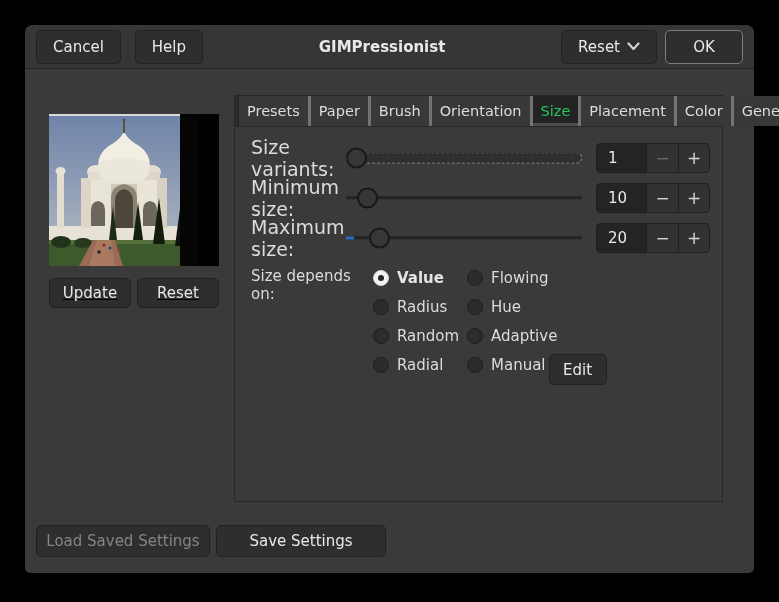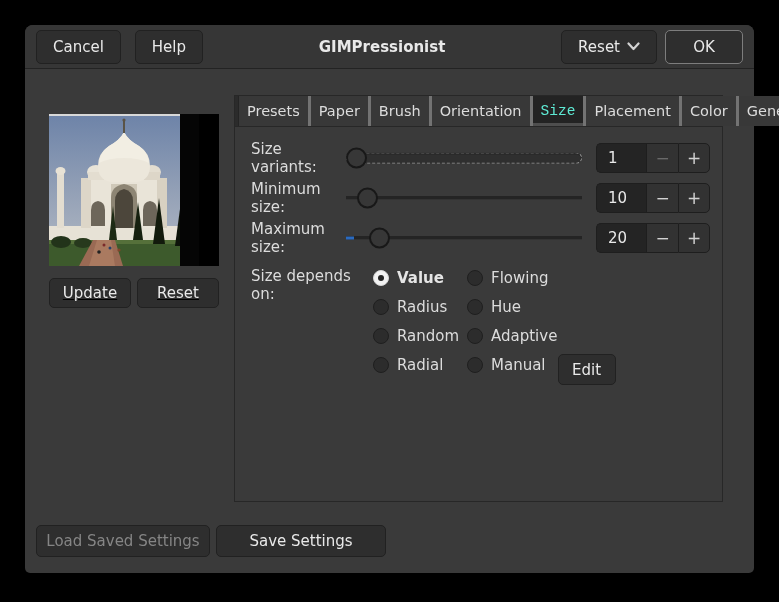--- a/index.html
+++ b/index.html
@@ -19,26 +19,26 @@
   .preview-panel{position:absolute;left:24px;top:45px;width:194px;text-decoration:underline;}
   .preview-frame{width:170px;height:152px;background:#000;position:relative;}
   .preview-frame svg{display:block;}
   .preview-btns{margin-top:12px;display:flex;gap:6px;}
   .preview-btns .btn{width:82px;}
   
   .notebook{position:absolute;left:209px;top:26px;width:489px;height:407px;border:1px solid #272727;box-sizing:border-box;background:#3a3a3a;}
   .tab-strip{display:flex;height:31px;background:#2b2b2b;border-bottom:1px solid #272727;padding-left:3px;box-sizing:border-box;}
   .tab{display:flex;align-items:center;padding:0 8px;font-size:14.5px;color:#dcdcdc;background:#383838;border-right:3px solid #737373;position:relative;cursor:default;}
   .tab:first-child{border-left:1px solid #242424;}
-  .tab.selected{background:#232323;color:#5eead4;font-family:Liberation Mono, monospace;}
+  .tab.selected{background:#232323;color:#22c55e;}
   .tab.selected::after{content:"";position:absolute;left:0;right:0;bottom:0;height:3px;background:#4e4e4e;}
   .page{padding:16px 12px 0 16px;}
   
   .spin-row{display:flex;align-items:center;height:30px;margin-bottom:10px;}
-  .row-label{width:95px;flex:0 0 95px;font-size:15px;color:#dcdcdc;}
+  .row-label{width:95px;flex:0 0 95px;font-size:19px;color:#dcdcdc;}
   .slider{flex:1;position:relative;height:30px;margin-right:14px;}
   .trough{position:absolute;left:0;right:0;top:50%;height:3px;transform:translateY(-50%);background:#242424;border-bottom:1px solid rgba(255,255,255,.07);}
   .trough.pill{height:9px;background:#2f2f2f;border:1px dashed #949494;border-radius:6px;box-shadow:inset 0 1px 0 #262626;}
   .fill{position:absolute;top:50%;height:3px;transform:translateY(-50%);background:#2a6ac0;}
   .knob{position:absolute;top:50%;transform:translateY(-50%);width:21px;height:21px;border-radius:50%;background:#373737;border:2px solid #181818;box-sizing:border-box;}
   .spin{flex:0 0 114px;display:flex;height:30px;}
   .spin-entry{width:50px;height:30px;background:#242424;border:1px solid #1e1e1e;border-right:none;border-radius:5px 0 0 5px;color:#e9e9e9;font-size:15px;font-family:inherit;padding:0 0 0 11px;box-sizing:border-box;outline:none;}
   .spin-btn{width:32px;height:30px;background:#323232;border:1px solid #1e1e1e;border-right:none;color:#d2d2d2;font-size:17px;display:flex;align-items:center;justify-content:center;box-sizing:border-box;}
   .spin-btn.plus{border-radius:0 5px 5px 0;border-right:1px solid #1e1e1e;}
   .spin-btn.disabled{color:#696969;}
@@ -46,21 +46,21 @@
   .depends-row{display:flex;align-items:flex-start;}
   .depends-label{width:122px;flex:0 0 122px;font-size:15px;color:#dcdcdc;padding-top:4px;}
   .radio-col{display:flex;flex-direction:column;}
   .radio-col.col1{width:94px;}
   .radio-item{display:flex;align-items:center;height:29px;}
   .radio{width:16px;height:16px;border-radius:50%;background:#2c2c2c;border:1px solid #1f1f1f;box-sizing:border-box;margin-right:8px;position:relative;flex:0 0 16px;}
   .radio.checked{background:#f2f2f2;border-color:#d6d6d6;}
   .radio.checked::after{content:"";position:absolute;left:4px;top:4px;width:6px;height:6px;border-radius:50%;background:#242424;}
   .radio-label{font-size:15px;color:#dcdcdc;}
   .radio-label.bold{font-weight:bold;color:#e5e5e5;}
-  .btn-edit{width:58px;height:31px;margin-left:12px;margin-top:10px;}
+  .btn-edit{width:58px;height:31px;margin-left:3px;margin-top:10px;}
   
   .footer{position:absolute;left:11px;bottom:15px;display:flex;gap:6px;text-align:right;}
   .btn-load{width:174px;height:32px;color:#858585;}
   .btn-save{width:170px;height:32px;}
 </style>
 </head>
 <body>
 
 <div class="dialog">
 

